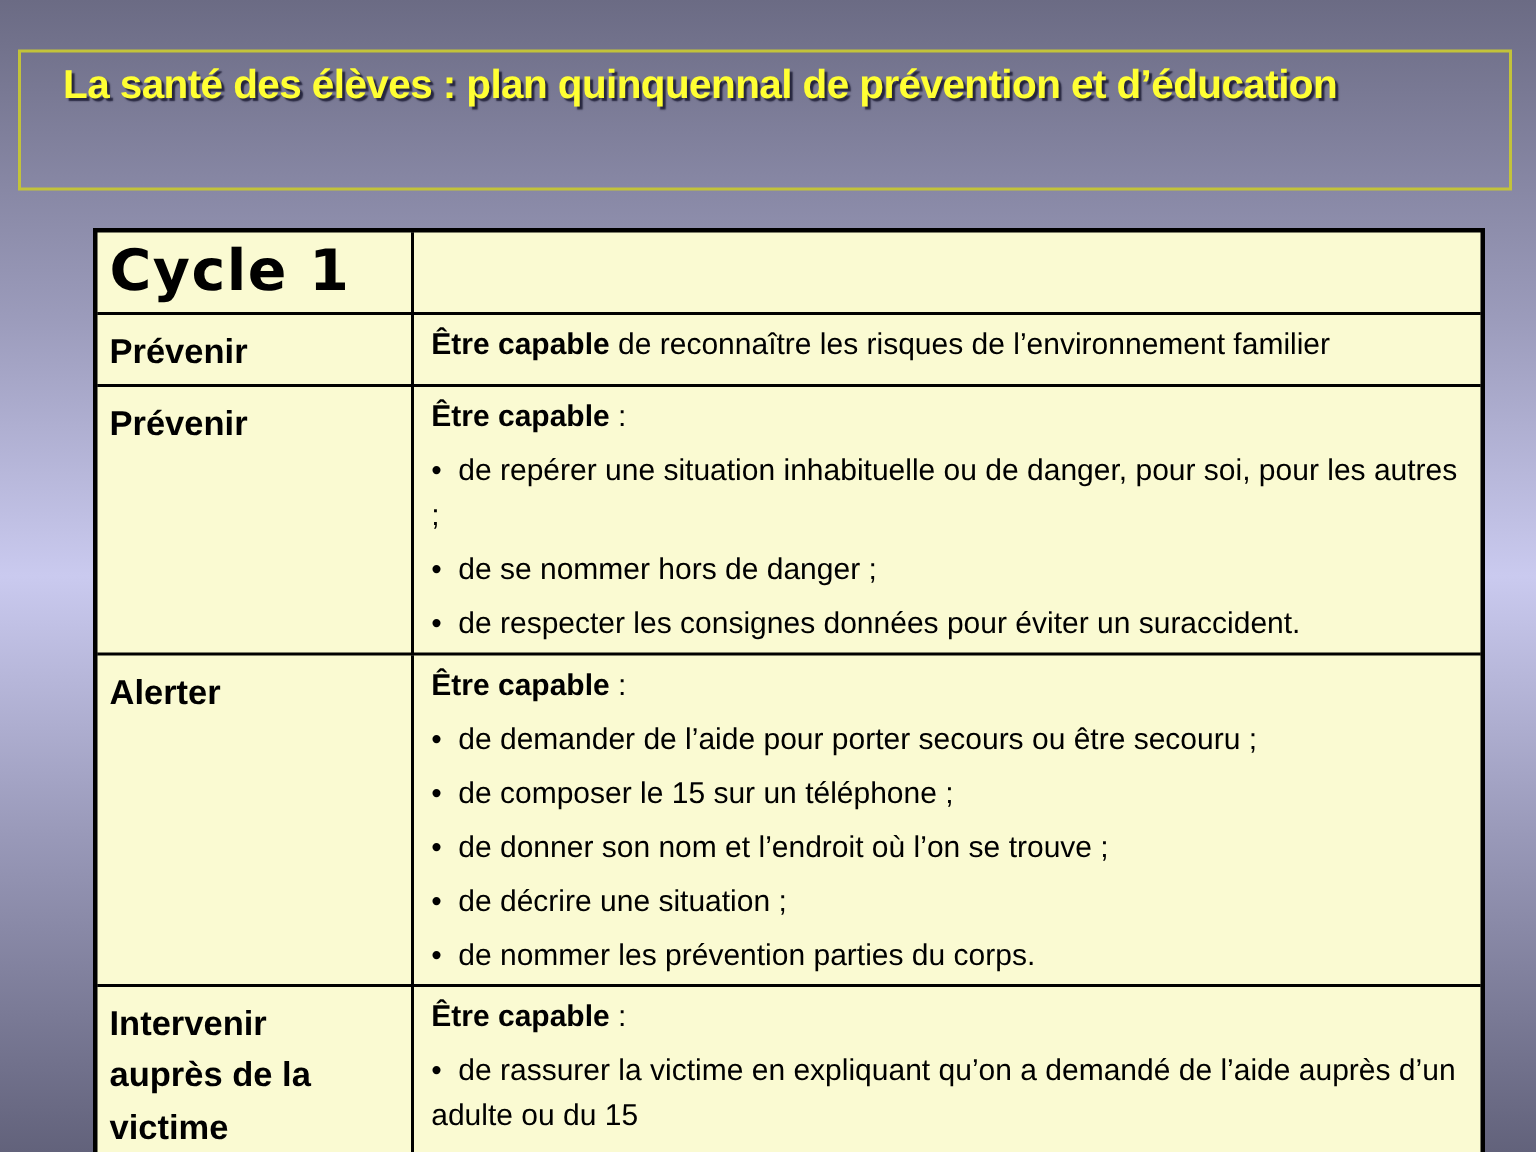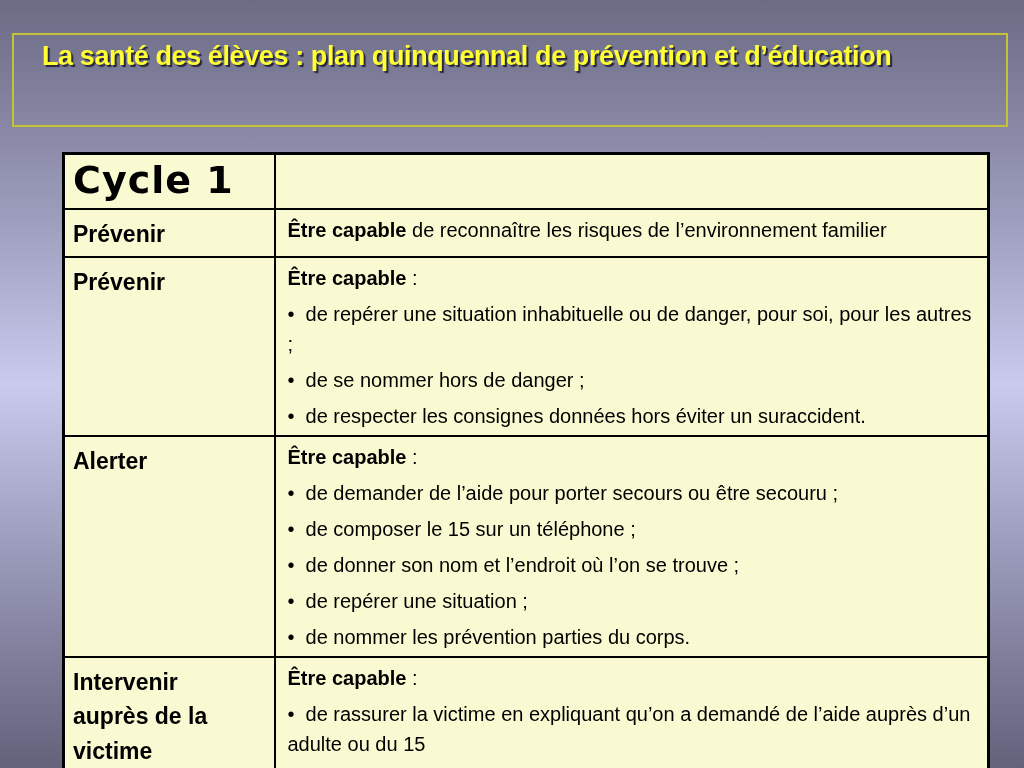--- a/index.html
+++ b/index.html
@@ -123,32 +123,32 @@
         <p class="lead"><b>Être capable</b><span> de reconnaître les risques de l’environnement familier</span></p>
       </td>
     </tr>
 
     <tr class="r3">
       <td class="label-cell">Prévenir</td>
       <td class="content-cell">
         <p class="lead"><b>Être capable</b><span> :</span></p>
         <p class="bullet-item"><span class="bullet-marker">•</span><span>de repérer une situation inhabituelle ou de danger, pour soi, pour les autres ;</span></p>
         <p class="bullet-item"><span class="bullet-marker">•</span><span>de se nommer hors de danger ;</span></p>
-        <p class="bullet-item"><span class="bullet-marker">•</span><span>de respecter les consignes données hors éviter un suraccident.</span></p>
+        <p class="bullet-item"><span class="bullet-marker">•</span><span>de respecter les consignes données pour éviter un suraccident.</span></p>
       </td>
     </tr>
 
     <tr class="r4">
       <td class="label-cell">Alerter</td>
       <td class="content-cell">
         <p class="lead"><b>Être capable</b><span> :</span></p>
         <p class="bullet-item"><span class="bullet-marker">•</span><span>de demander de l’aide pour porter secours ou être secouru ;</span></p>
         <p class="bullet-item"><span class="bullet-marker">•</span><span>de composer le 15 sur un téléphone ;</span></p>
         <p class="bullet-item"><span class="bullet-marker">•</span><span>de donner son nom et l’endroit où l’on se trouve ;</span></p>
-        <p class="bullet-item"><span class="bullet-marker">•</span><span>de repérer une situation ;</span></p>
+        <p class="bullet-item"><span class="bullet-marker">•</span><span>de décrire une situation ;</span></p>
         <p class="bullet-item"><span class="bullet-marker">•</span><span>de nommer les prévention parties du corps.</span></p>
       </td>
     </tr>
 
     <tr class="r5">
       <td class="label-cell">Intervenir auprès de la victime</td>
       <td class="content-cell">
         <p class="lead"><b>Être capable</b><span> :</span></p>
         <p class="bullet-item"><span class="bullet-marker">•</span><span>de rassurer la victime en expliquant qu’on a demandé de l’aide auprès d’un adulte ou du 15</span></p>
         <p class="bullet-item"></p>

